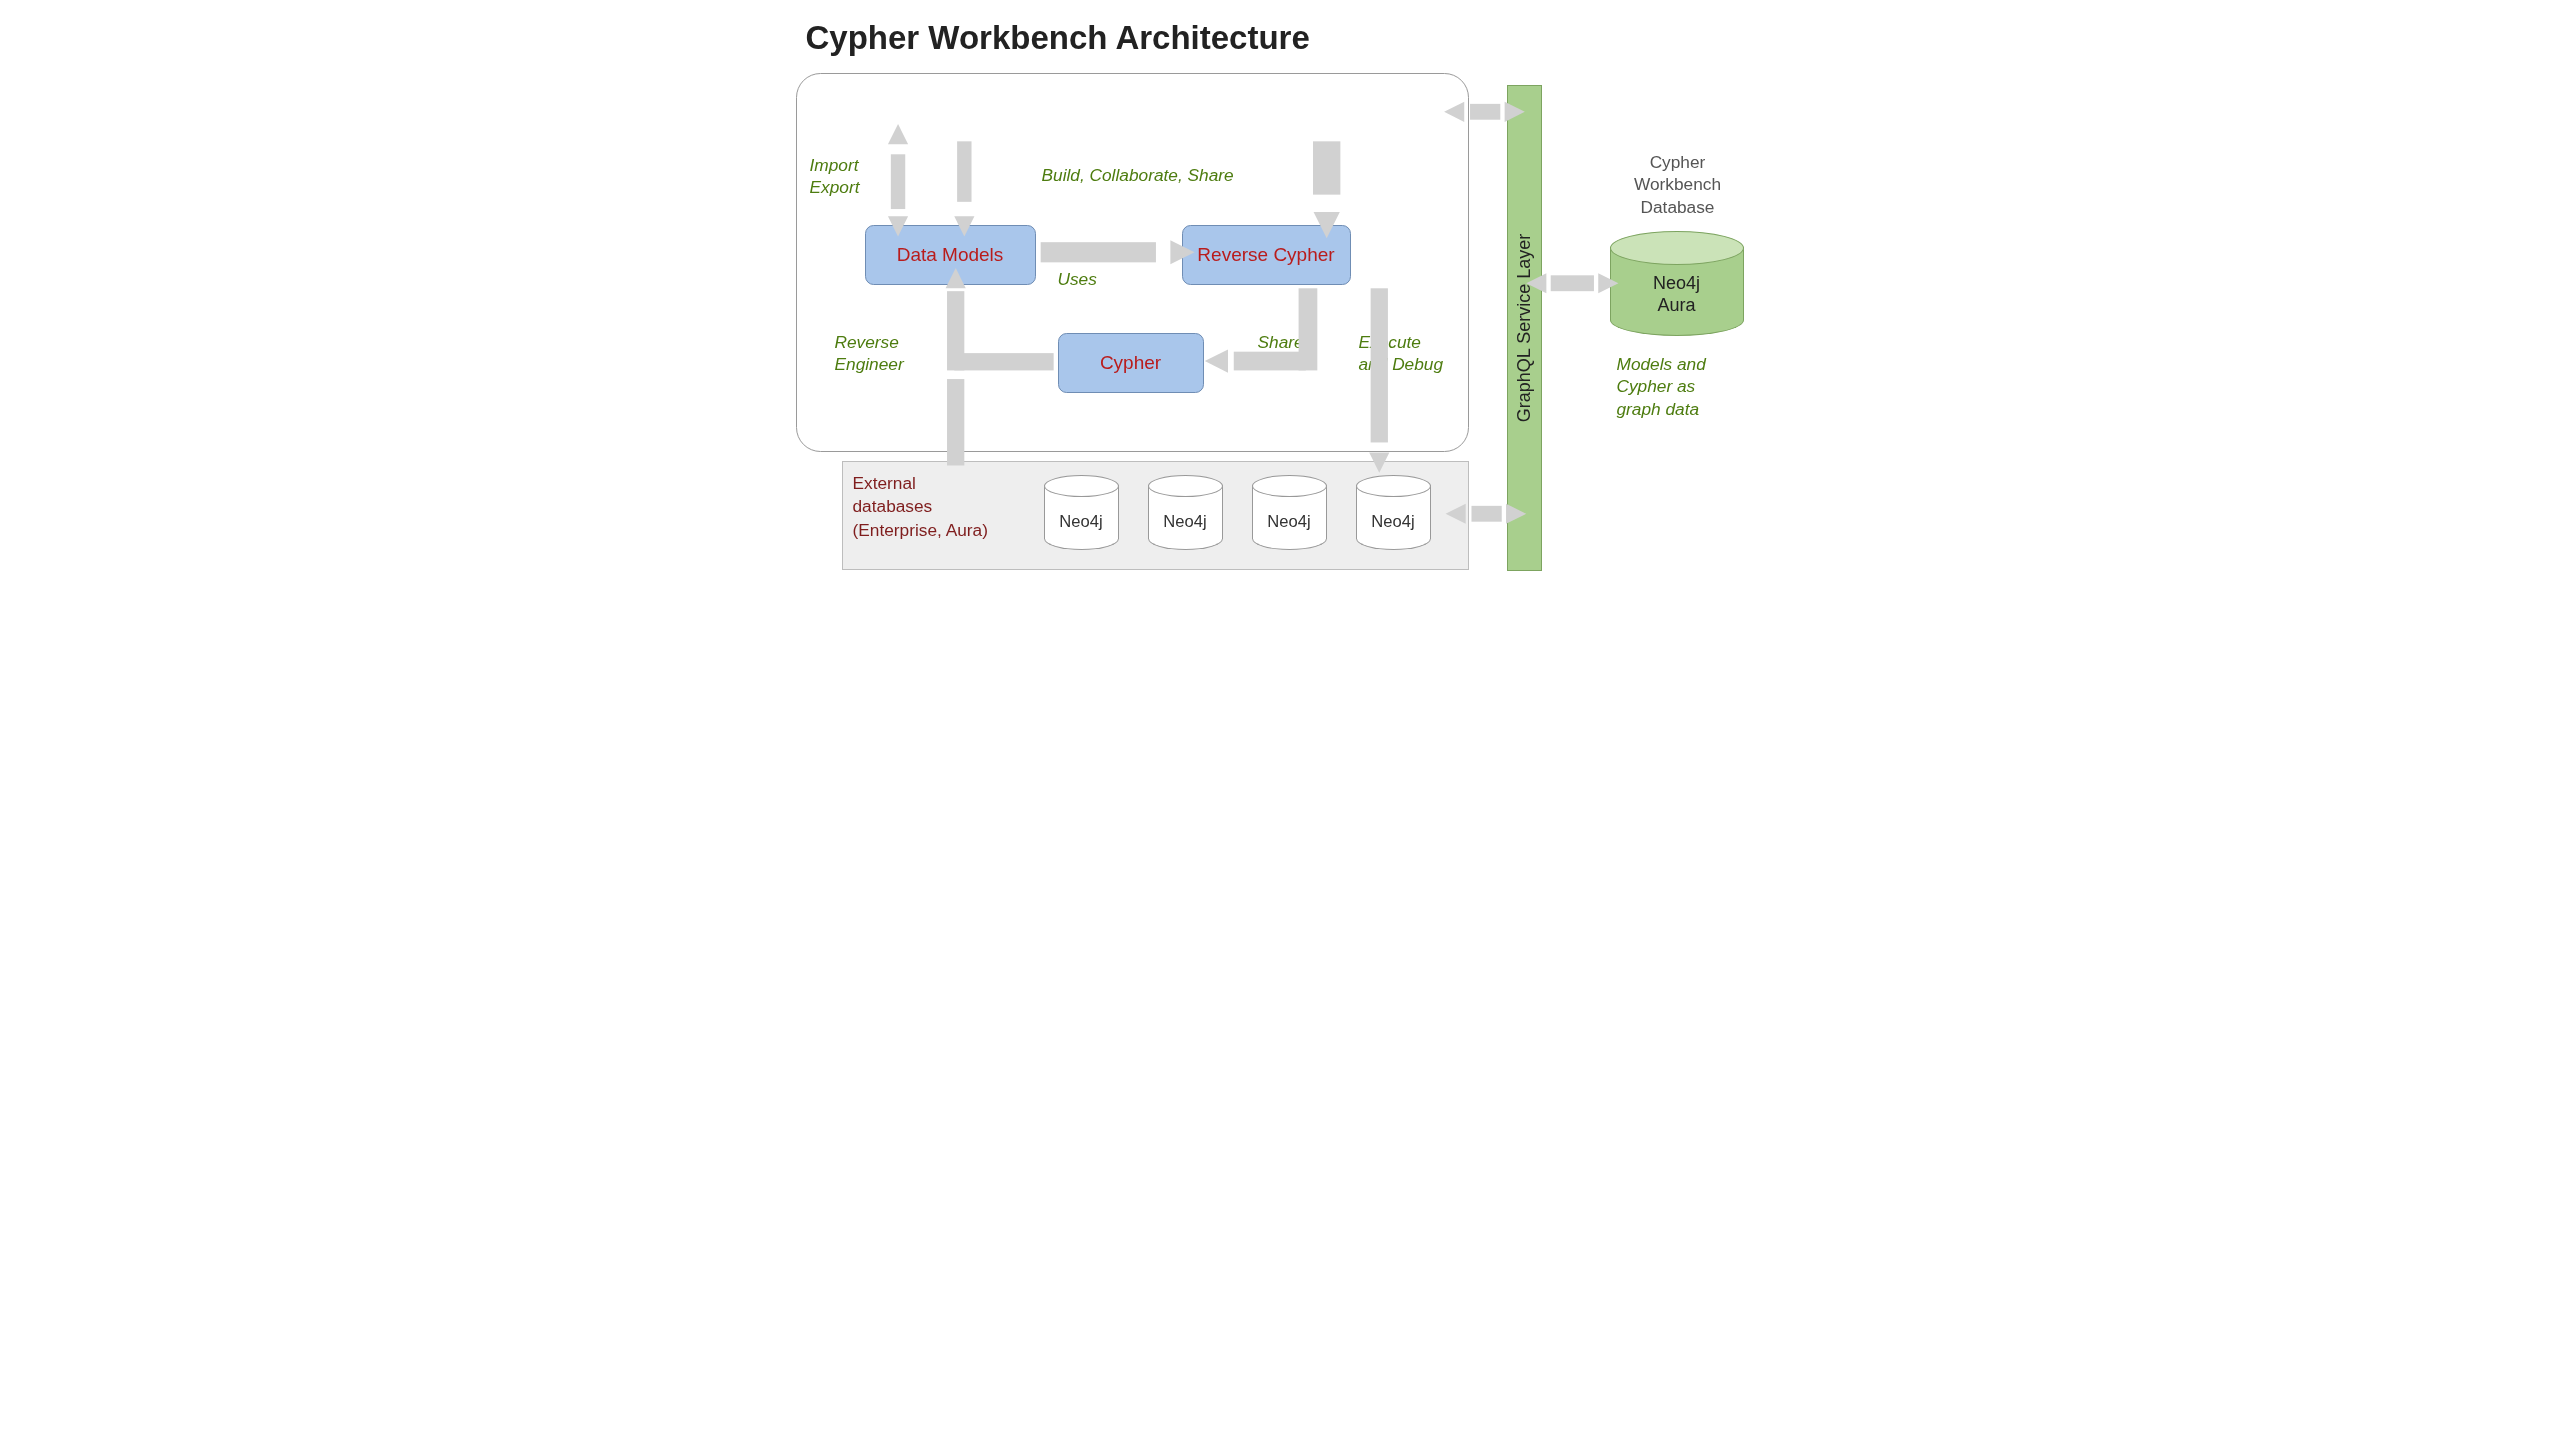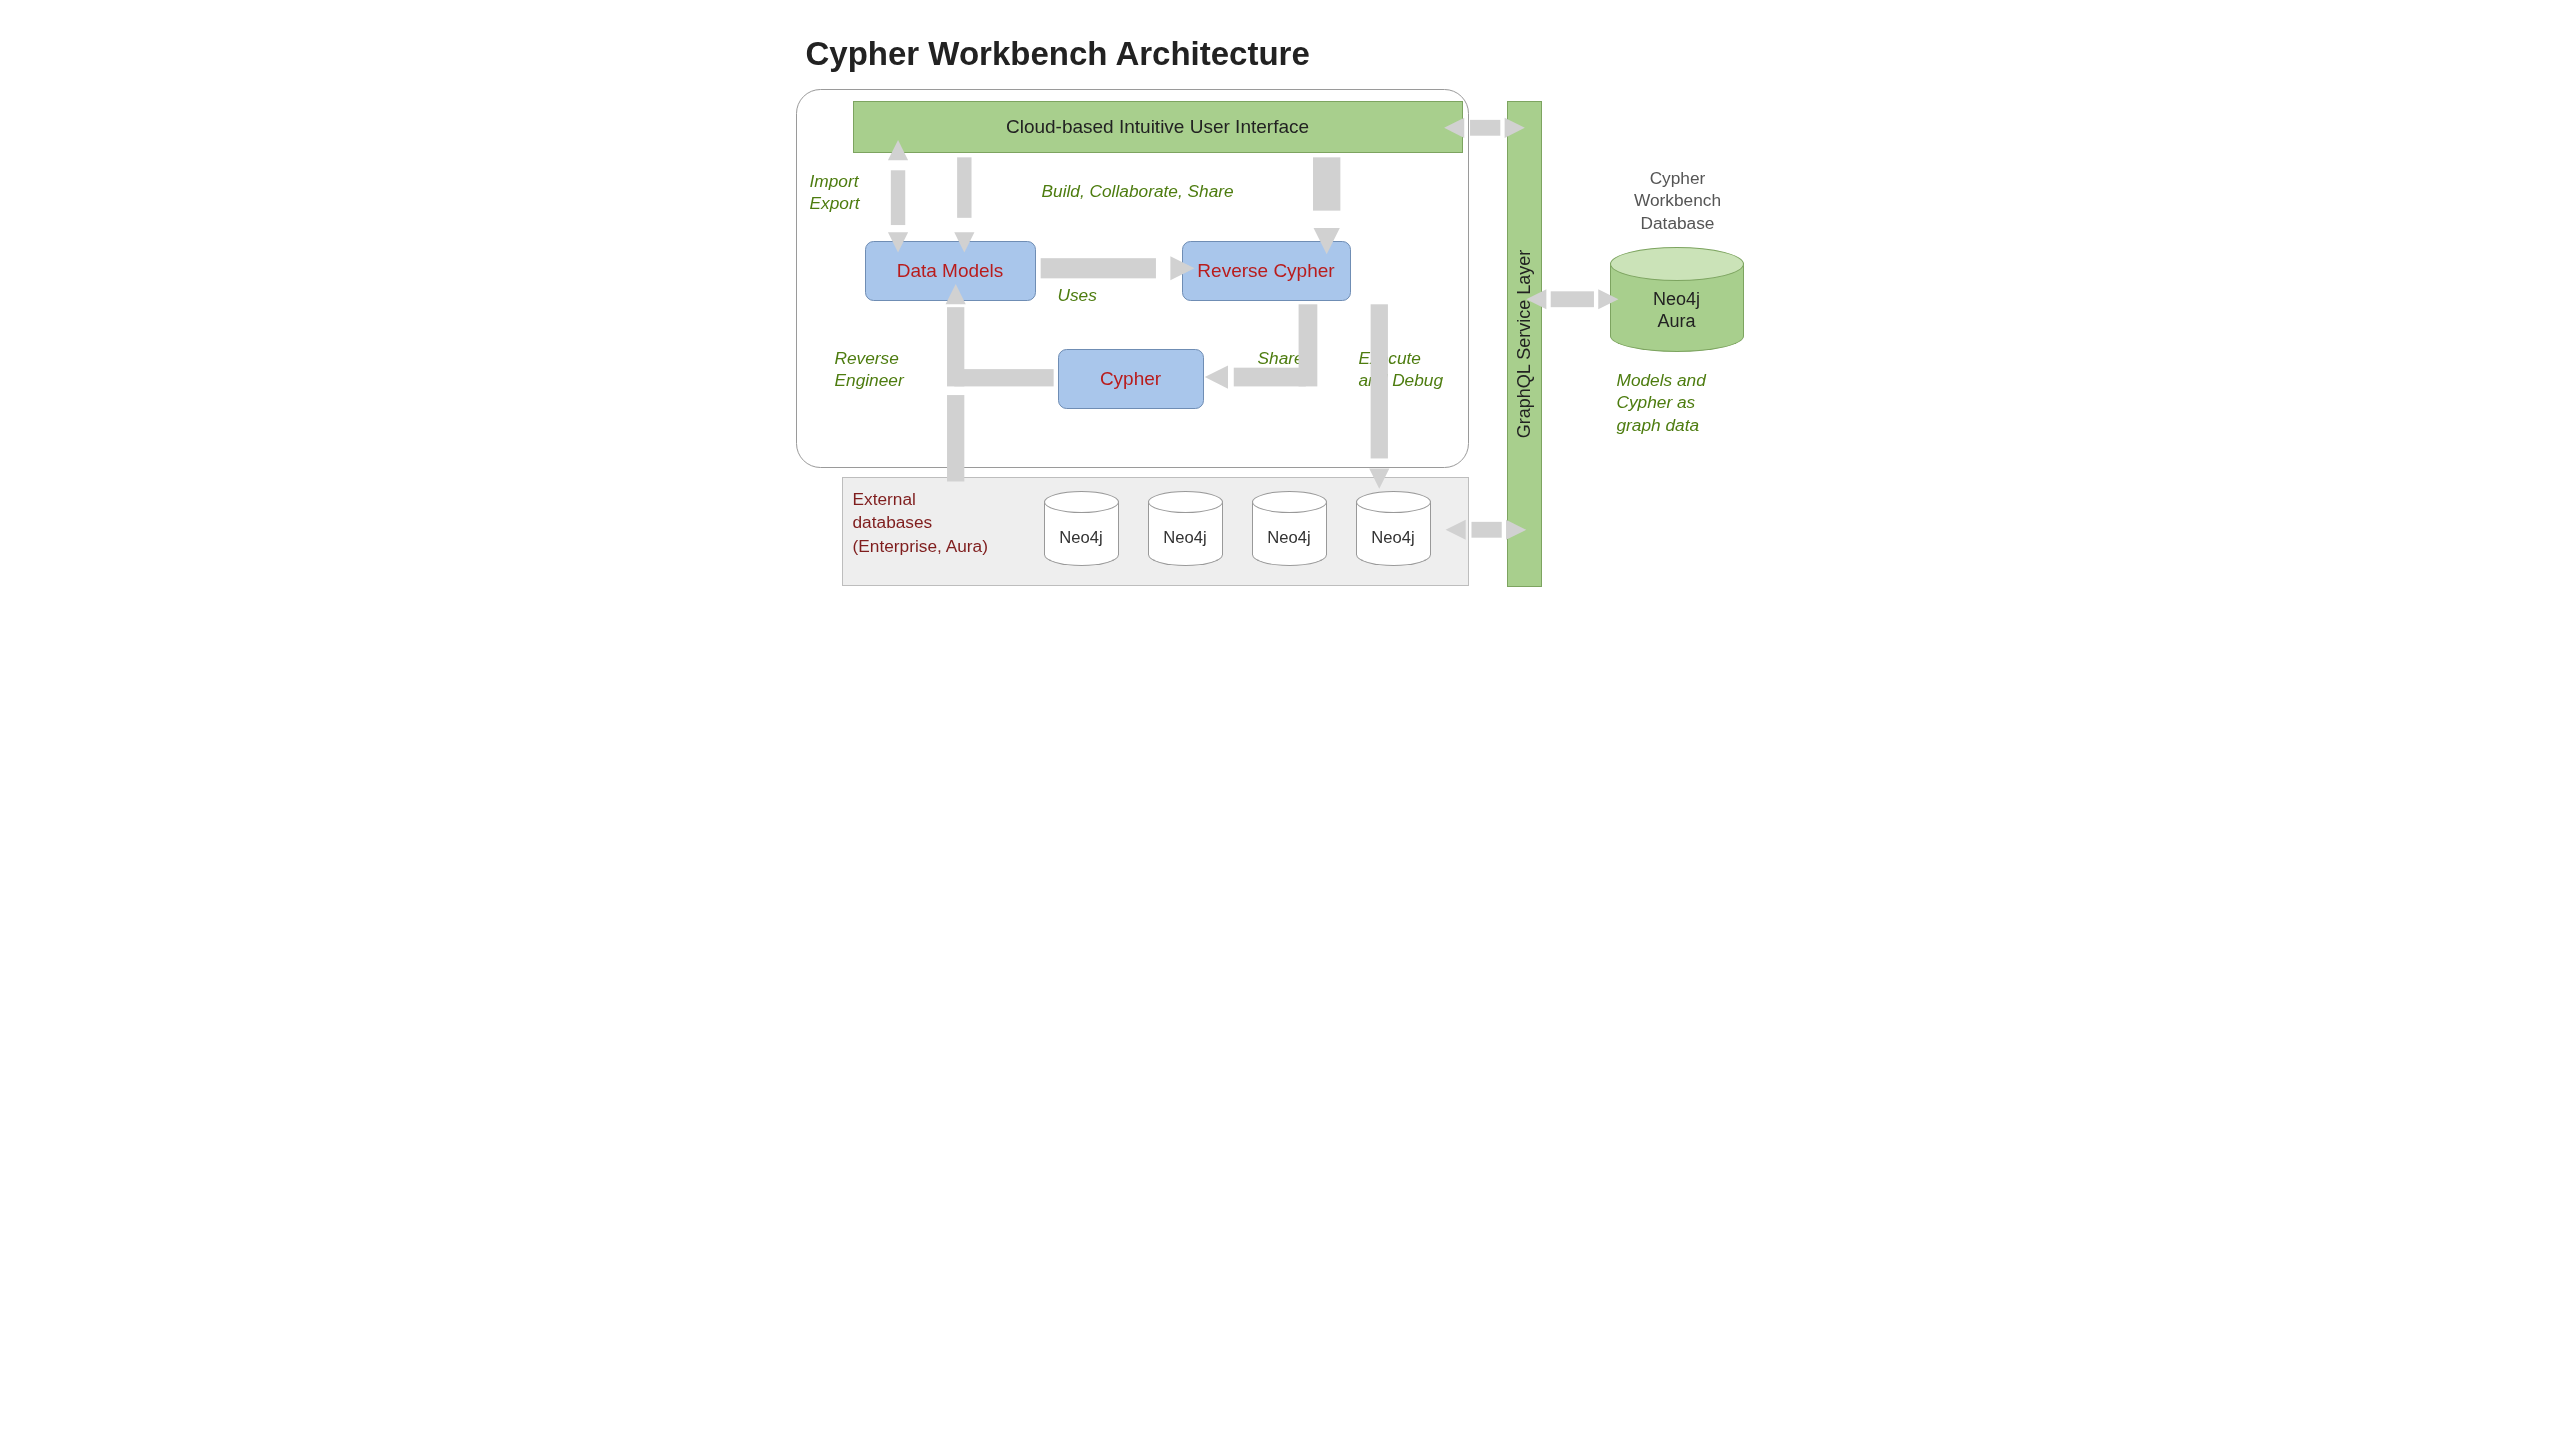--- a/index.html
+++ b/index.html
@@ -1,16 +1,16 @@
 <!DOCTYPE html>
 <html style="font-size:11.5px"><head>
 <meta charset="utf-8">
 <style>
   html,body{margin:0;padding:0;background:#fff;font-family:Arial,Helvetica,sans-serif;color:#222;}
-  .stage{position:relative;width:1095px;height:627px;margin:16px auto;}
+  .stage{position:relative;width:1095px;height:627px;margin:0 auto;}
   .title{position:absolute;left:65px;top:19px;font-size:33px;font-weight:700;}
   
   .mainbox{position:absolute;left:55px;top:73px;width:671px;height:377px;border:1.4px solid #9a9a9a;border-radius:24.5px;}
   
   .extbox{position:absolute;left:101px;top:461px;width:625px;height:107px;background:#eeeeee;border:1.4px solid #bdbdbd;}
   .extlabel{position:absolute;left:10px;top:10px;font-size:17.3px;line-height:1.35;color:#7f1d1d;}
   
   .gql{position:absolute;left:766px;top:85px;width:33px;height:484px;background:#a8cf8d;border:1.4px solid #7da460;}
   .gql .rot{position:absolute;left:50%;top:50%;transform:translate(-50%,-50%) rotate(-90deg);white-space:nowrap;font-size:18px;color:#222;}
   
@@ -37,23 +37,20 @@
   svg.arrows{position:absolute;left:0;top:0;width:1095px;height:627px;pointer-events:none;}
 </style>
 </head>
 <body>
 
 <div class="stage">
   <div class="title">Cypher Workbench Architecture</div>
 
   <div class="mainbox"></div>
 
-  <div class="uibar">
-    <span>Cloud-based Intuitive User Interface</span>
-  </div>
 
   <div class="blue datamodels">
     <span>Data Models</span>
   </div>
   <div class="blue visual">
     <span>Reverse Cypher</span>
   </div>
   <div class="blue cypher">
     <span>Cypher</span>
   </div>

